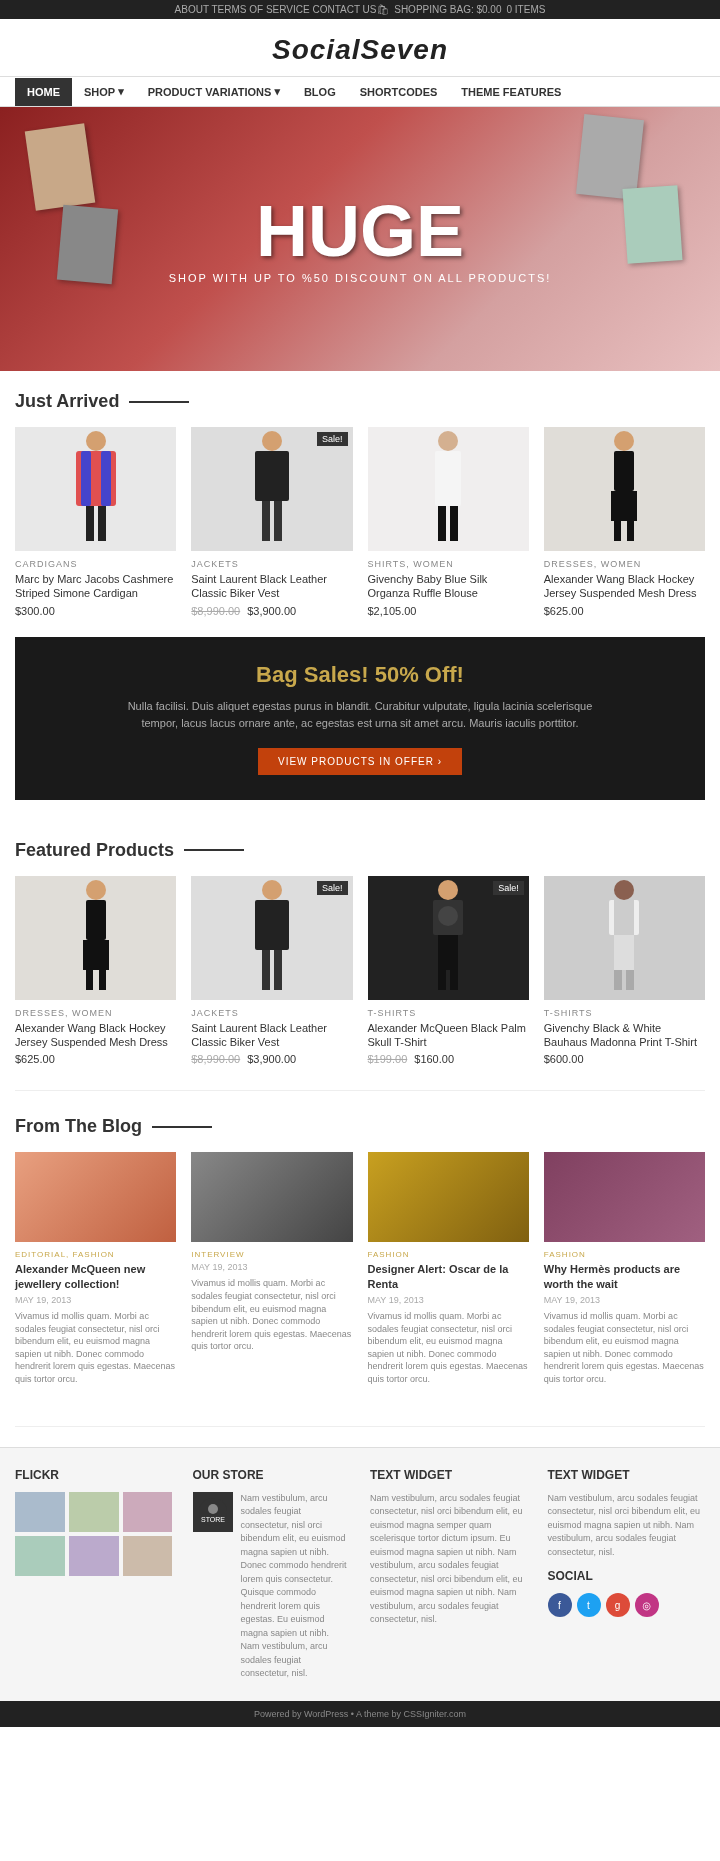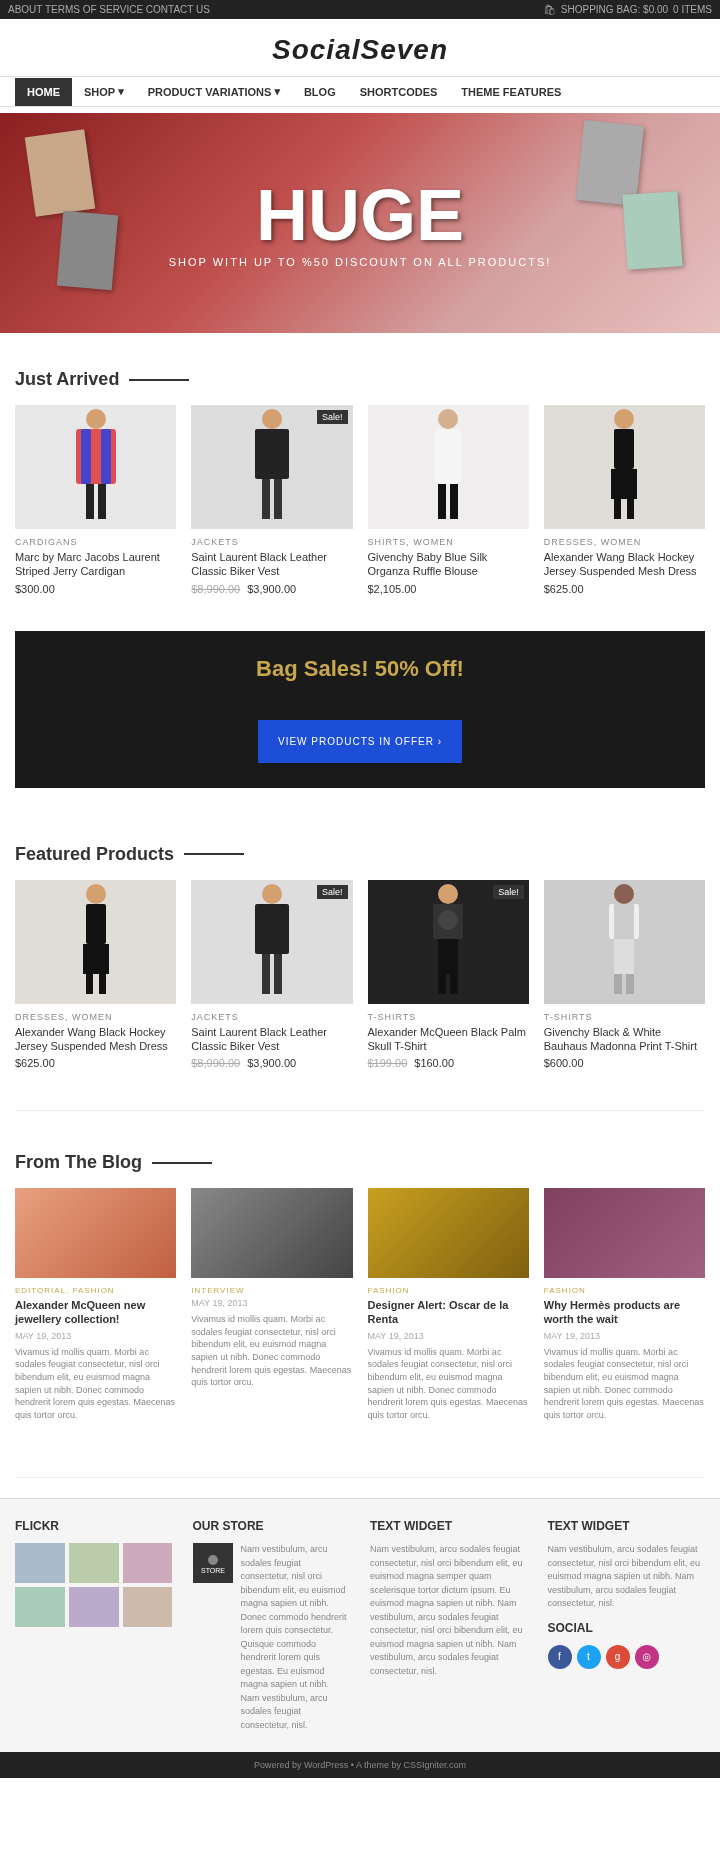--- a/index.html
+++ b/index.html
@@ -1,64 +1,64 @@
 <!DOCTYPE html>
 <html><head>
   <meta charset="utf-8">
   <style>
     * { box-sizing: border-box; margin: 0; padding: 0; }
     body { font-family: Arial, sans-serif; font-size: 12px; color: #333; background: #fff; width: 720px; }
 
     
-    .top-bar { background: #222; color: #aaa; font-size: 10px; padding: 4px 8px; display: flex; justify-content: space-between; align-items: center; }
+    .top-bar { background: #222; color: #aaa; font-size: 10px; padding: 4px 29px; display: flex; justify-content: center; align-items: center; }
     .top-bar-right { display: flex; align-items: center; gap: 5px; }
 
     
     .header { text-align: center; padding: 15px 0 10px; }
     .header .logo { font-size: 28px; font-weight: bold; letter-spacing: 1px; color: #222; }
     .header .logo span { font-style: italic; }
 
     
     .nav { background: #fff; border-top: 1px solid #ddd; border-bottom: 1px solid #ddd; display: flex; align-items: center; padding: 0 15px; }
     .nav-item { padding: 8px 12px; font-size: 11px; font-weight: bold; color: #333; text-transform: uppercase; cursor: pointer; display: flex; align-items: center; gap: 3px; }
     .nav-item.active { background: #333; color: #fff; }
 
     
-    .hero { width: 100%; height: 220px; background: linear-gradient(135deg, #8b2020 0%, #c0504d 40%, #d4a0a0 70%, #e8c0c0 100%); position: relative; overflow: hidden; display: flex; align-items: center; justify-content: center; margin-top: 6px; }
+    .hero { width: 100%; height: 264px; background: linear-gradient(135deg, #8b2020 0%, #c0504d 40%, #d4a0a0 70%, #e8c0c0 100%); position: relative; overflow: hidden; display: flex; align-items: center; justify-content: center; }
     .hero-text { text-align: center; color: #fff; z-index: 2; }
     .hero-text .huge { font-size: 72px; font-weight: 900; line-height: 1; text-shadow: 2px 2px 4px rgba(0,0,0,0.5); }
     .hero-text .sales { font-size: 72px; font-weight: 900; line-height: 1; text-shadow: 2px 2px 4px rgba(0,0,0,0.5); }
     .hero-text .subtitle { font-size: 11px; letter-spacing: 2px; margin-top: 5px; }
     .hero-photos { position: absolute; top: 0; left: 0; width: 100%; height: 100%; }
     .hero-photo { position: absolute; background: #fff; padding: 4px; transform: rotate(-5deg); box-shadow: 2px 2px 5px rgba(0,0,0,0.3); }
     .hero-photo.p1 { width: 60px; height: 80px; top: 20px; left: 30px; transform: rotate(-8deg); background: #c8a888; }
     .hero-photo.p2 { width: 55px; height: 75px; top: 100px; left: 60px; transform: rotate(5deg); background: #888; }
     .hero-photo.p3 { width: 60px; height: 80px; top: 10px; right: 80px; transform: rotate(6deg); background: #aaa; }
     .hero-photo.p4 { width: 55px; height: 75px; top: 80px; right: 40px; transform: rotate(-4deg); background: #aaccbb; }
 
     
-    .section { padding: 36px 15px; }
+    .section { padding: 20px 15px; }
     .section-title { font-size: 18px; font-weight: bold; color: #333; margin-bottom: 15px; display: flex; align-items: center; gap: 10px; }
     .section-title::after { content: ''; flex: 1; max-width: 60px; height: 2px; background: #333; }
 
     
     .product-grid { display: grid; grid-template-columns: repeat(4, 1fr); gap: 15px; }
     .product-card { cursor: pointer; }
     .product-img { width: 100%; height: 124px; background: #f0f0f0; position: relative; overflow: hidden; display: flex; align-items: center; justify-content: center; }
     .product-badge { position: absolute; top: 5px; right: 5px; background: #333; color: #fff; font-size: 9px; padding: 2px 5px; }
     .product-category { font-size: 9px; color: #888; text-transform: uppercase; margin-top: 8px; letter-spacing: 1px; }
     .product-name { font-size: 11px; color: #333; margin-top: 3px; line-height: 1.3; }
     .product-price { font-size: 11px; color: #333; margin-top: 4px; }
     .product-price .old { text-decoration: line-through; color: #aaa; margin-right: 7px; }
 
     
     .bag-banner { background: #1a1a1a; color: #fff; padding: 25px; text-align: center; margin: 0 15px 20px; }
     .bag-banner .bag-title { color: #c8a84c; font-size: 22px; font-weight: bold; margin-bottom: 10px; }
     .bag-banner p { font-size: 11px; color: #aaa; line-height: 1.6; max-width: 500px; margin: 0 auto 15px; }
-    .bag-banner .btn { background: #1d4ed8; color: #fff; border: none; padding: 16px 20px; font-size: 10px; letter-spacing: 1px; cursor: pointer; text-transform: uppercase; margin-top: 28px; }
+    .bag-banner .btn { background: #c2410c; color: #fff; border: none; padding: 8px 20px; font-size: 10px; letter-spacing: 1px; cursor: pointer; text-transform: uppercase; }
 
     
     .blog-grid { display: grid; grid-template-columns: repeat(4, 1fr); gap: 15px; }
     .blog-card { cursor: pointer; }
     .blog-img { width: 100%; height: 90px; background: #ddd; margin-bottom: 8px; overflow: hidden; }
     .blog-img.img1 { background: linear-gradient(135deg, #e8a080, #c06040); }
     .blog-img.img2 { background: linear-gradient(135deg, #888, #444); }
     .blog-img.img3 { background: linear-gradient(135deg, #c8a020, #806010); }
     .blog-img.img4 { background: linear-gradient(135deg, #804060, #a06080); }
     .blog-tag { font-size: 8px; color: #888; text-transform: uppercase; letter-spacing: 1px; margin-bottom: 3px; }
@@ -155,21 +155,21 @@
         <svg width="50" height="120" viewBox="0 0 50 120">
             <circle cx="25" cy="12" r="10" fill="#d4a070"></circle>
             <rect x="5" y="22" width="40" height="55" fill="#e05050" rx="3"></rect>
             <rect x="10" y="22" width="10" height="55" fill="#4444cc" rx="2"></rect>
             <rect x="30" y="22" width="10" height="55" fill="#4444cc" rx="2"></rect>
             <rect x="15" y="77" width="8" height="35" fill="#222"></rect>
             <rect x="27" y="77" width="8" height="35" fill="#222"></rect>
           </svg>
       </div>
       <div class="product-category">CARDIGANS</div>
-      <div class="product-name">Marc by Marc Jacobs Laurent Striped Jerry Cardigan</div>
+      <div class="product-name">Marc by Marc Jacobs Cashmere Striped Simone Cardigan</div>
       <div class="product-price">$300.00</div>
     </div>
 
     <div class="product-card">
       <div class="product-img" style="background:#ddd;">
         <div class="product-badge">Sale!</div>
         <svg width="50" height="120" viewBox="0 0 50 120">
             <circle cx="25" cy="12" r="10" fill="#d4a070"></circle>
             <rect x="8" y="22" width="34" height="50" fill="#222" rx="2"></rect>
             <rect x="15" y="72" width="8" height="40" fill="#333"></rect>
@@ -208,20 +208,21 @@
       <div class="product-category">DRESSES, WOMEN</div>
       <div class="product-name">Alexander Wang Black Hockey Jersey Suspended Mesh Dress</div>
       <div class="product-price">$625.00</div>
     </div>
 
   </div>
 </div>
 
 <div class="bag-banner">
   <div class="bag-title">Bag Sales! 50% Off!</div>
+  <p>Nulla facilisi. Duis aliquet egestas purus in blandit. Curabitur vulputate, ligula lacinia scelerisque tempor, lacus lacus ornare ante, ac egestas est urna sit amet arcu. Mauris iaculis porttitor.</p>
   <button class="btn">
     <span>VIEW PRODUCTS IN OFFER</span> <span>›</span>
   </button>
 </div>
 
 <div class="section">
   <div class="section-title">Featured Products</div>
   <div class="product-grid">
 
     <div class="product-card">

